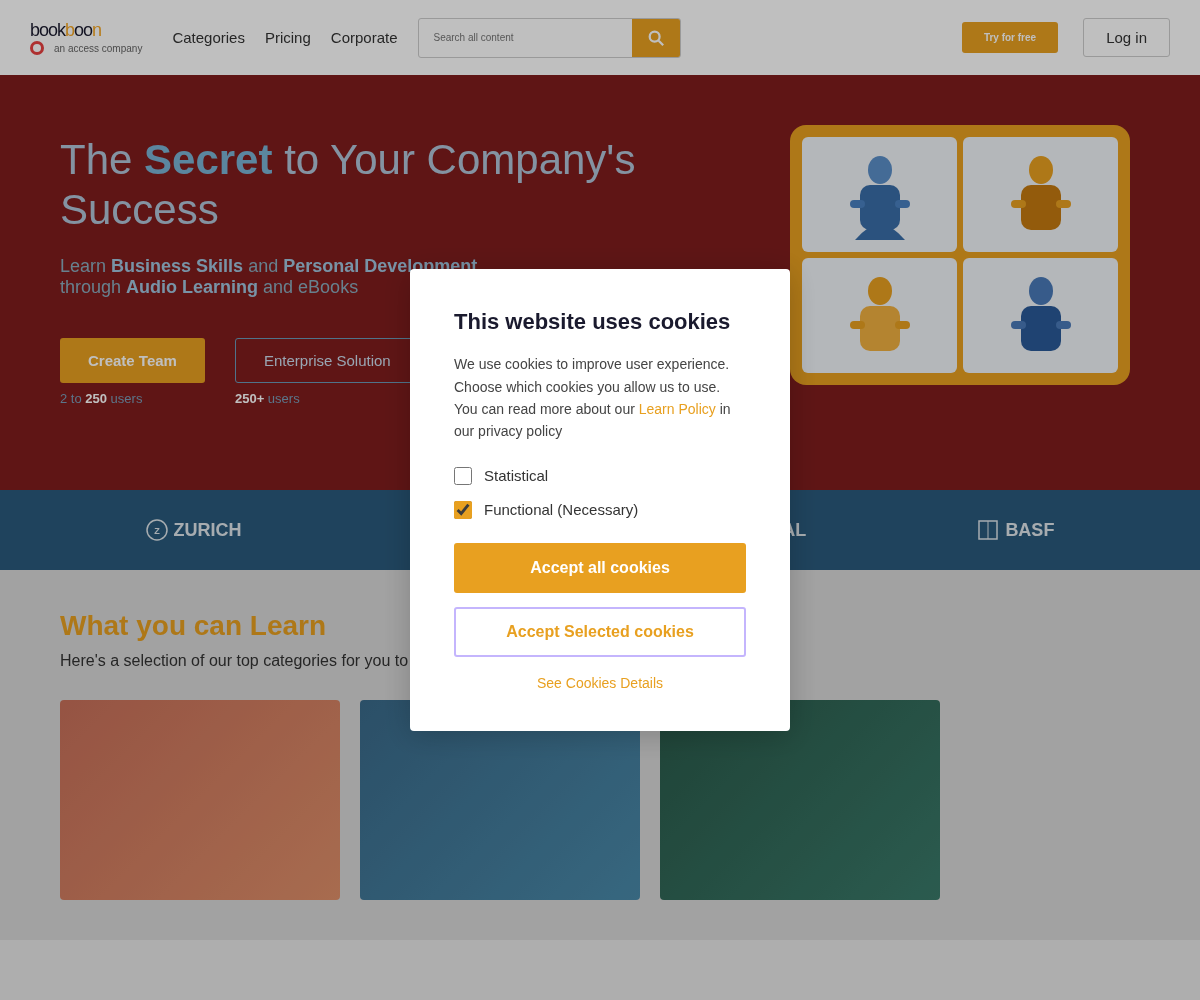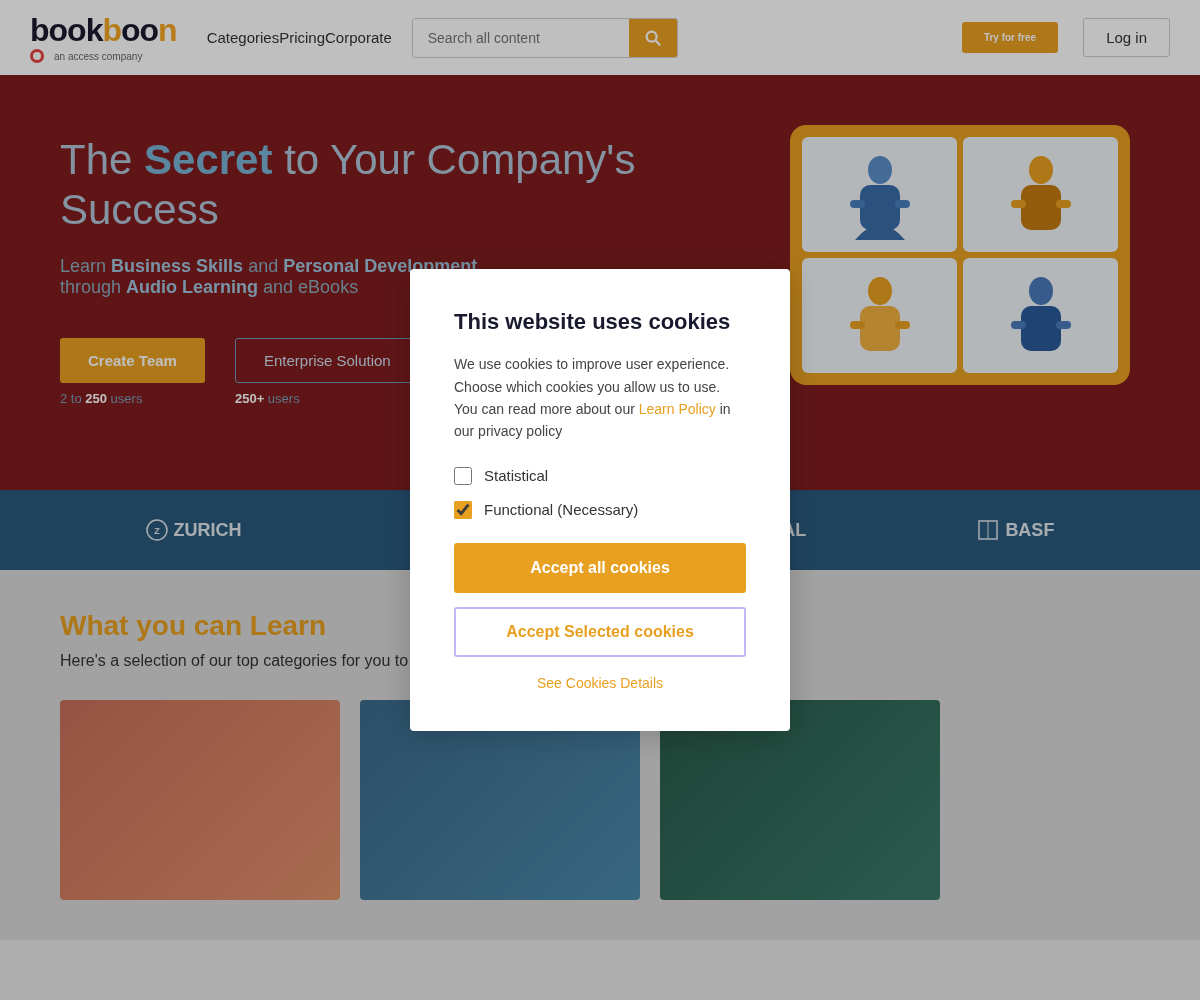--- a/index.html
+++ b/index.html
@@ -14,22 +14,22 @@
       height: 75px;
       position: relative;
       z-index: 10;
     }
     .logo-area {
       display: flex;
       flex-direction: column;
       margin-right: 30px;
     }
     .logo-text {
-      font-size: 32px;
-      font-weight: bold;
+      font-size: 18px;
+      font-weight: normal;
       color: #1a1a2e;
       letter-spacing: -1px;
     }
     .logo-text span.bb-orange { color: #f5a623; }
     .logo-sub {
       font-size: 10px;
       color: #666;
       display: flex;
       align-items: center;
       gap: 10px;
@@ -45,20 +45,21 @@
     .logo-sub-icon::after {
       content: '';
       position: absolute;
       top: 3px; left: 3px;
       width: 8px; height: 8px;
       background: #fff;
       border-radius: 50%;
     }
     .nav-links {
       display: flex;
+      gap: 20px;
       margin-right: 20px;
     }
     .nav-links a {
       text-decoration: none;
       color: #333;
       font-size: 15px;
     }
     .search-bar {
       display: flex;
       align-items: center;
@@ -66,21 +67,21 @@
       border-radius: 3px;
       overflow: hidden;
       flex: 1;
       max-width: 340px;
       margin-right: 20px;
     }
     .search-bar input {
       border: none;
       outline: none;
       padding: 10px 15px;
-      font-size: 14px;
+      font-size: 10px;
       flex: 1;
       color: #999;
     }
     .search-btn {
       background: #e8a020;
       border: none;
       padding: 10px 15px;
       cursor: pointer;
       display: flex;
       align-items: center;

